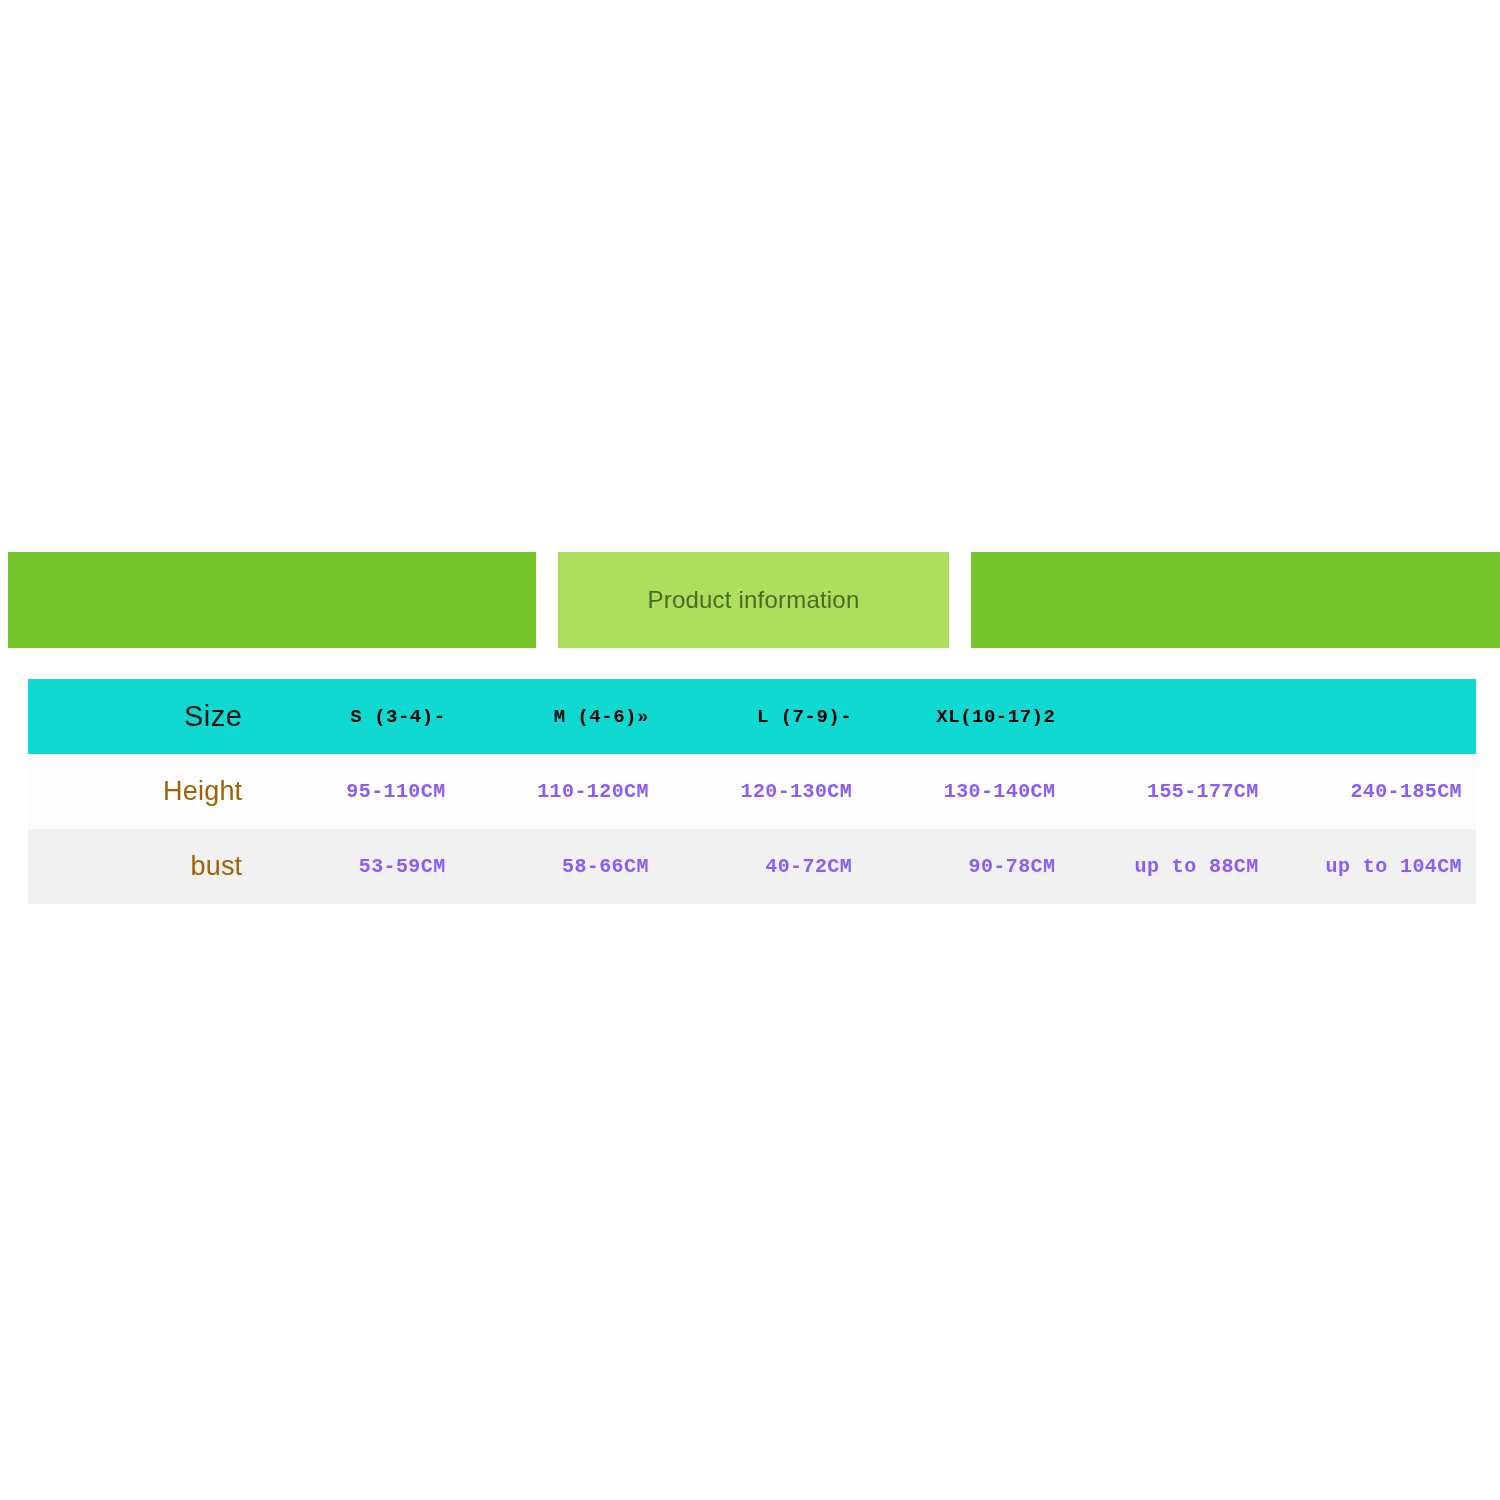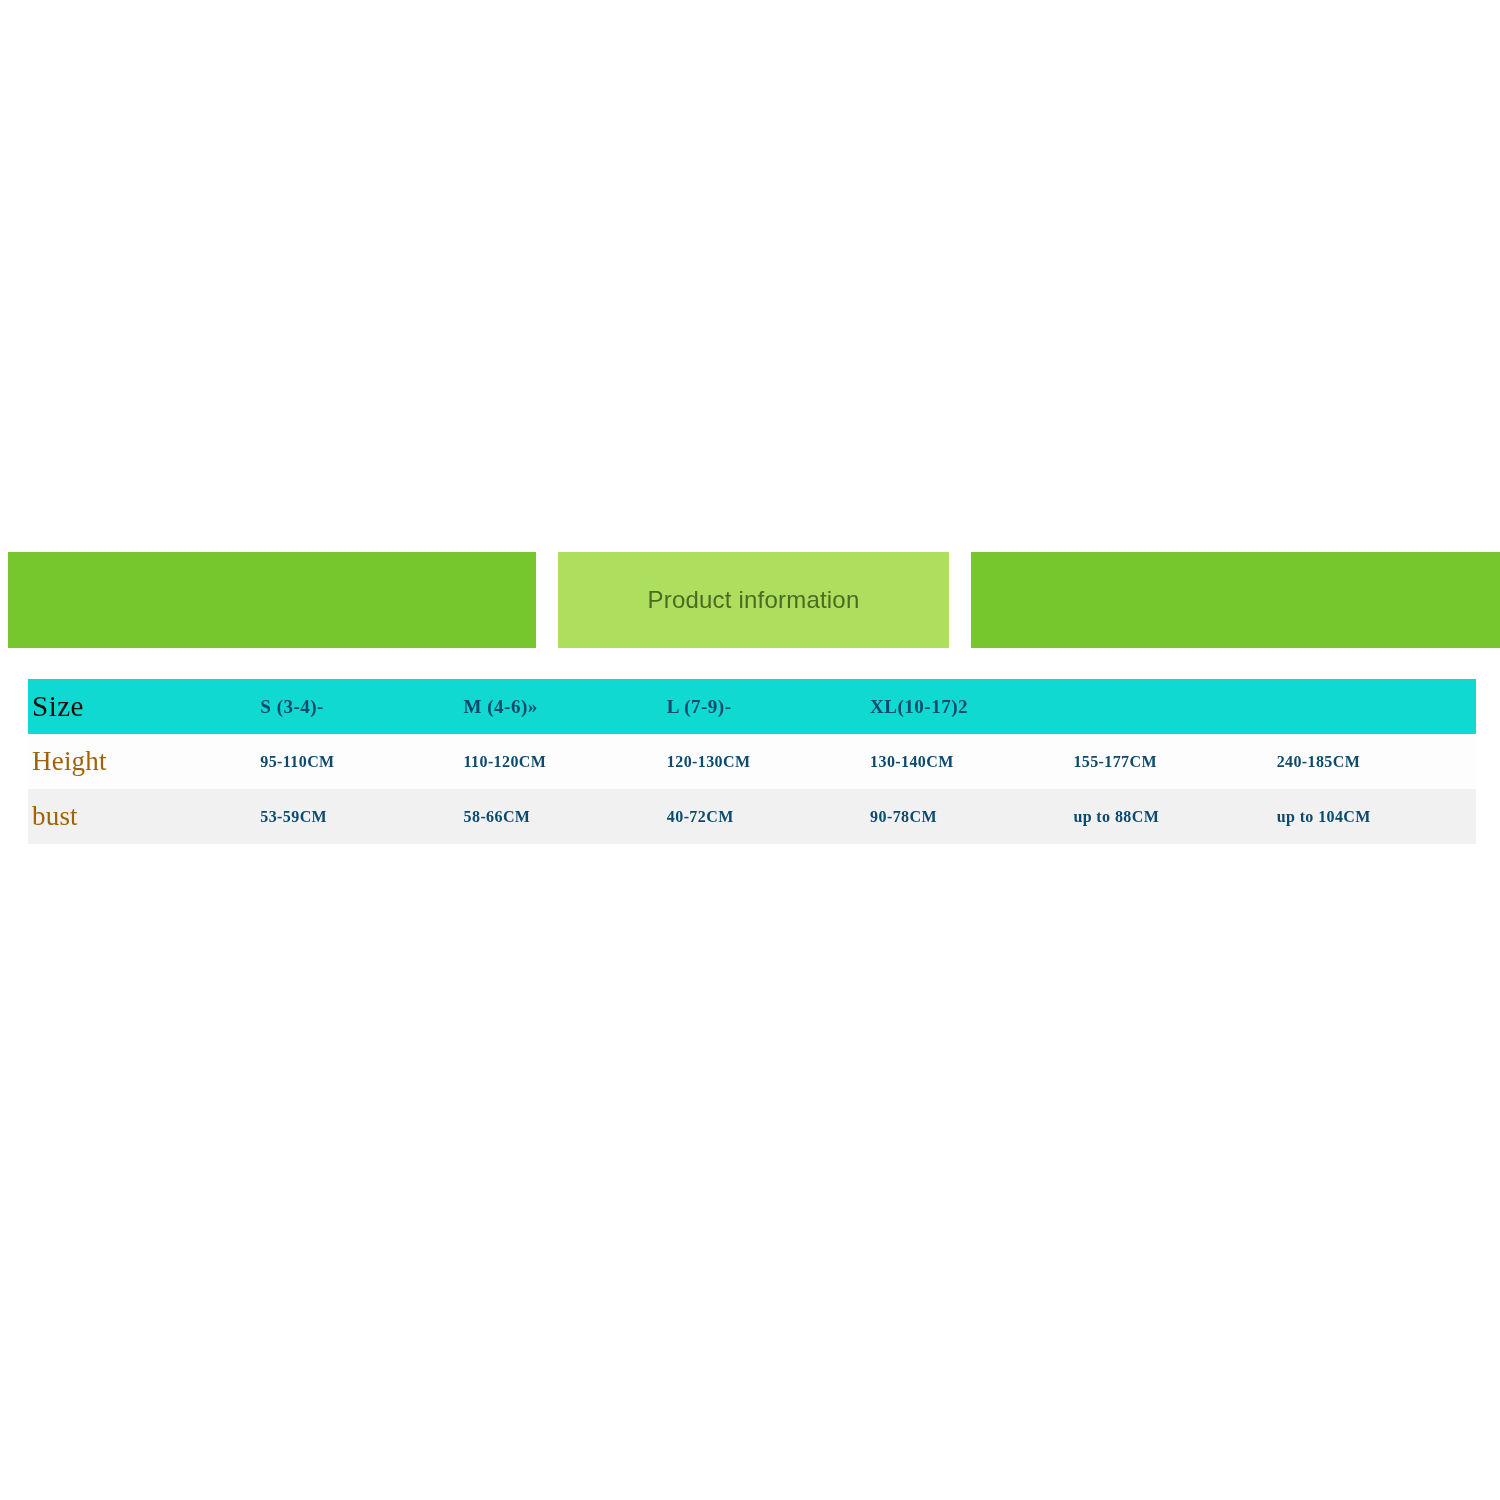--- a/index.html
+++ b/index.html
@@ -50,60 +50,59 @@
   
   #size-table {
     position: absolute;
     left: 28px;
     top: 679px;
     width: 1448px;
     border-collapse: collapse;
     table-layout: fixed;
   }
   #size-table td {
-    padding: 4px;
+    padding: 14px;
     vertical-align: middle;
-    text-align: left;
-    font-family: Liberation Serif, serif;
+    text-align: right;
   }
 
   
   .thead-row td {
     background: #0fd9d0;
     height: 47px;
   }
   .th-size {
     font-size: 29px;
     color: #111;
     letter-spacing: .5px;
   }
   .th-col {
     font-family: "Liberation Mono", monospace;
     font-size: 19px;
     font-weight: bold;
-    color: #0c4a6e;
+    color: #000000;
     letter-spacing: .5px;
     filter: blur(.2px);
   }
 
   
   .body-row td { height: 47px; }
   .row-odd  td { background: #fdfdfd; }
   .row-even td { background: #f1f1f1; }
 
   .cell-label {
     font-size: 27px;
     color: #a16207;
     letter-spacing: .2px;
   }
   .cell-val {
     font-family: "Liberation Mono", monospace;
-    font-size: 16px;
+    font-size: 20px;
     font-weight: bold;
-    color: #0c4a6e;
+    color: #8b5cf6;
     letter-spacing: .4px;
     filter: blur(.2px);
   }
 
   
   .col-label { width: 228px; }
   .col-data  { width: 203px; }
 </style>
 </head>
 <body>

